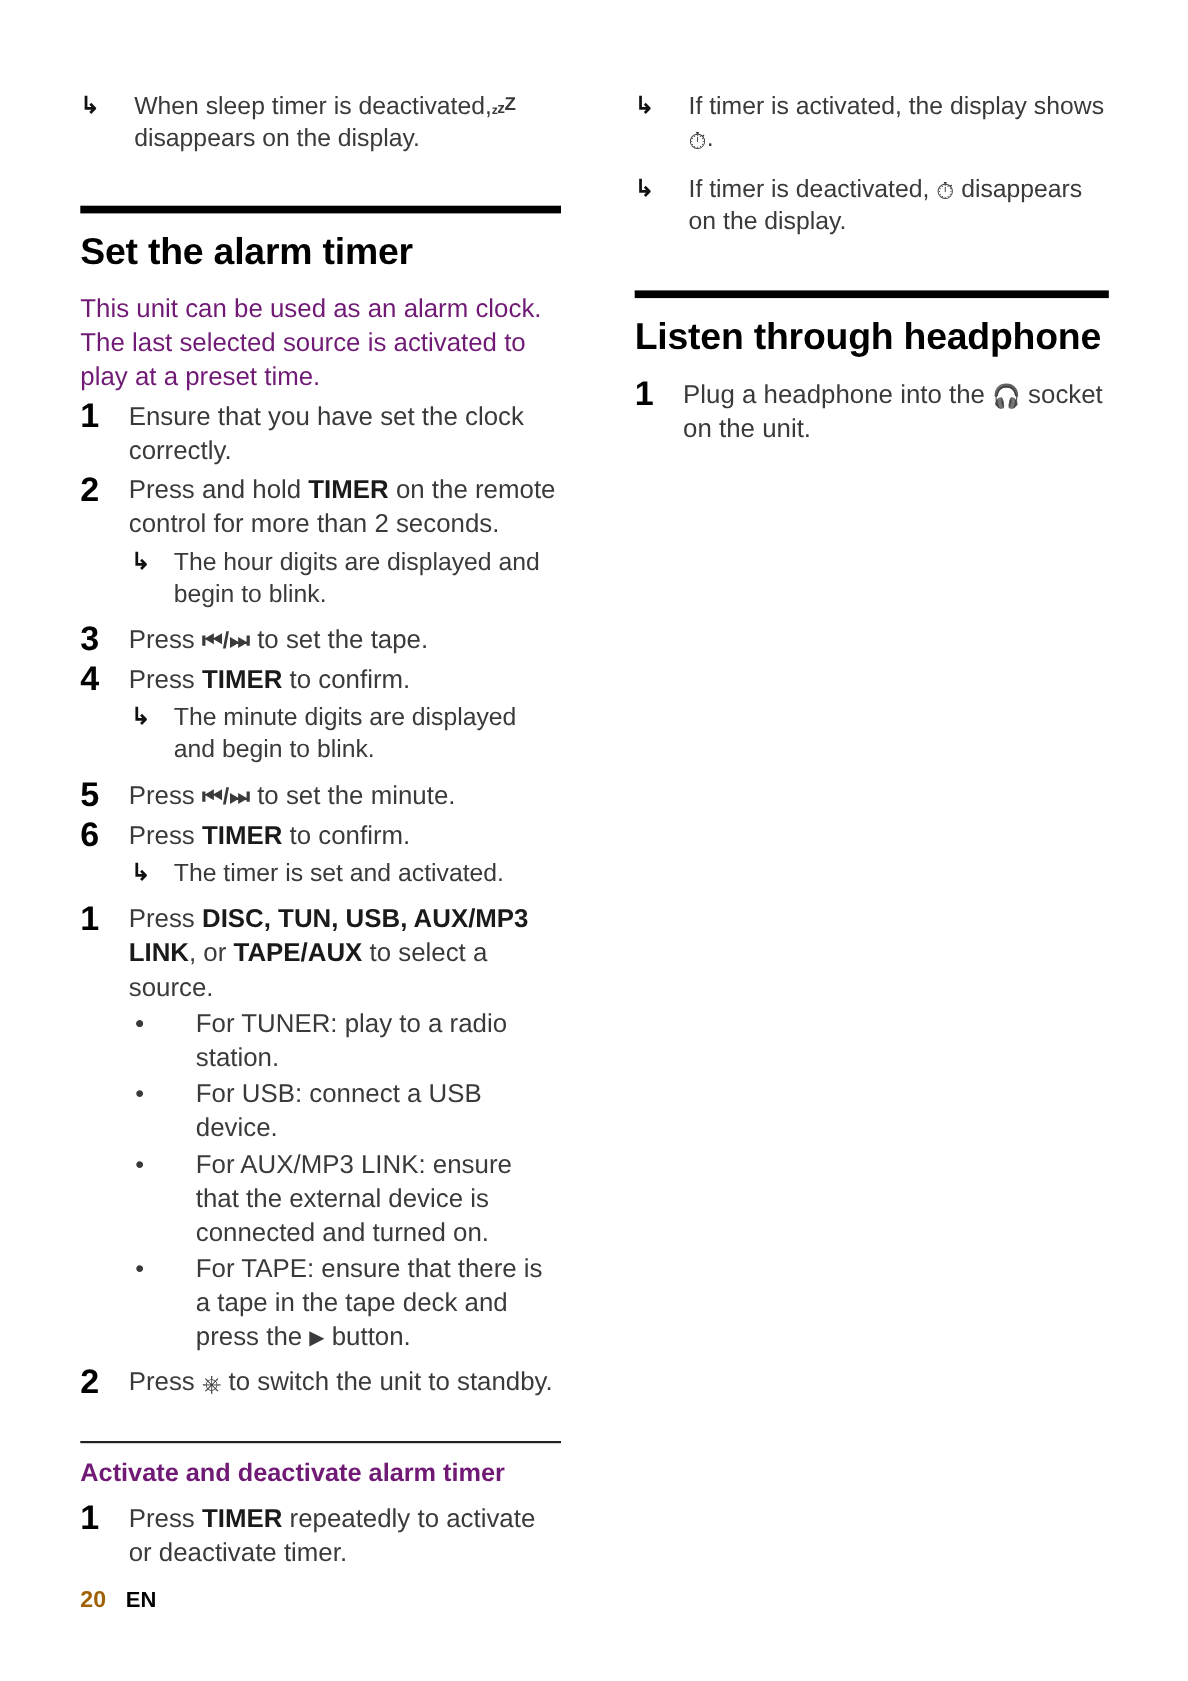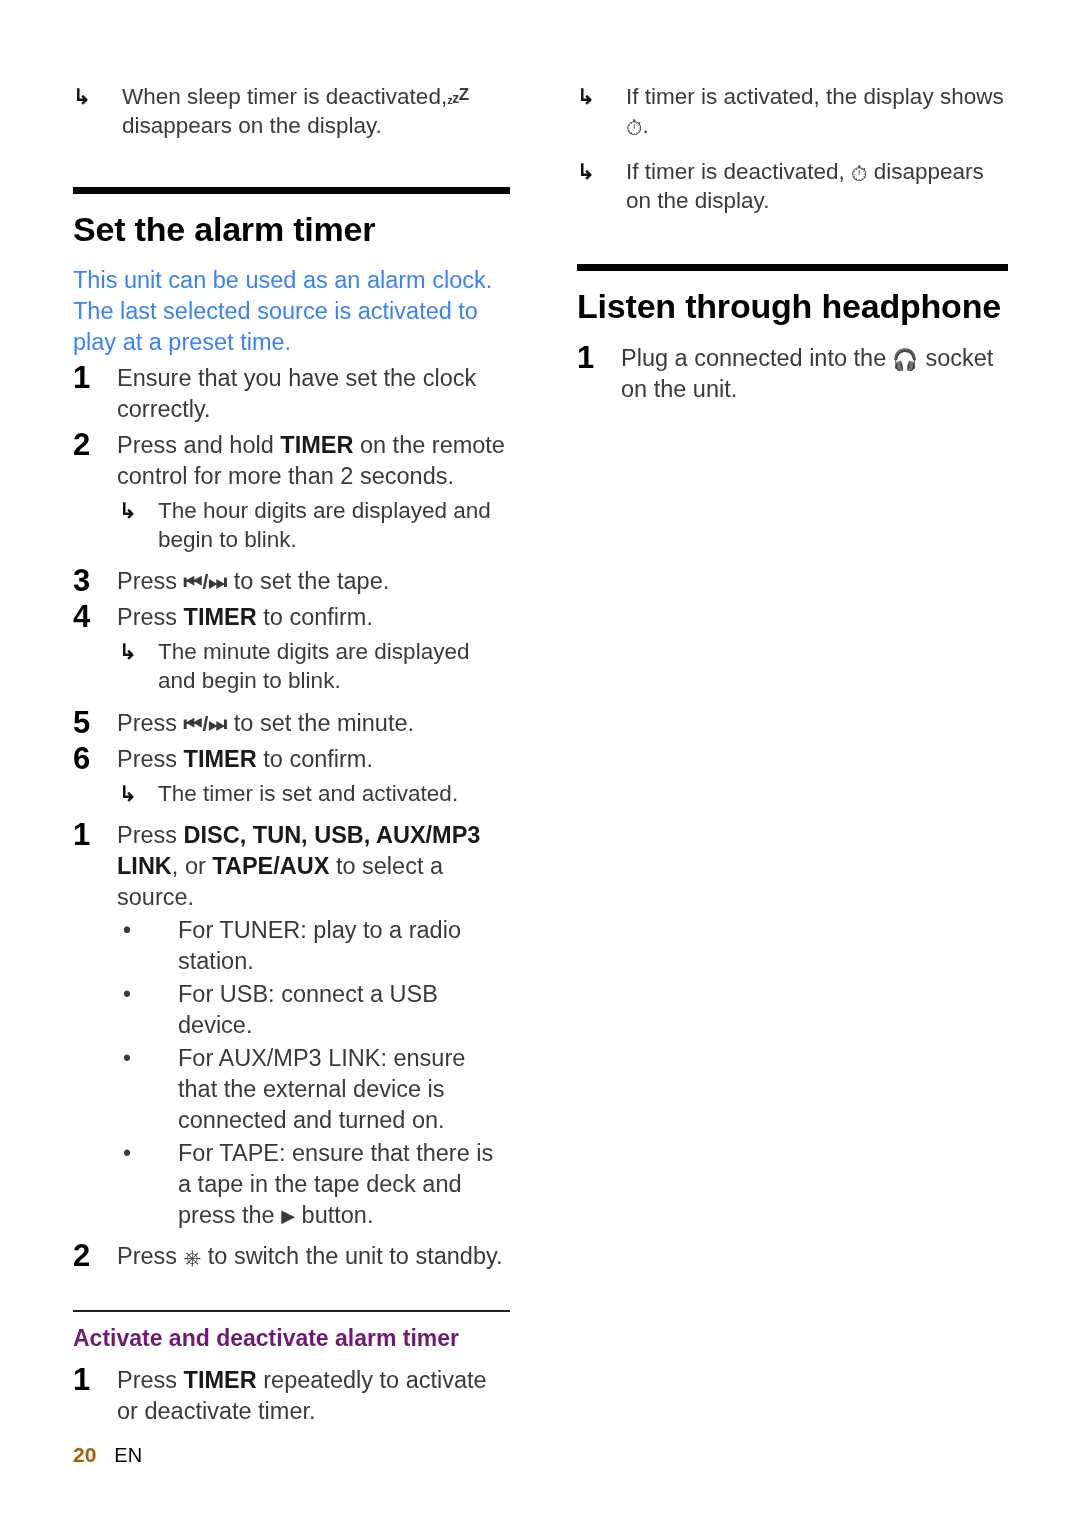--- a/index.html
+++ b/index.html
@@ -56,21 +56,21 @@
     margin: 13px 0 0 0;
     line-height: 1.2;
     color: #701a75;
   }
 
   
   p.body-text {
     font-size: 23.5px;
     line-height: 1.32;
     margin: 16px 0 0 0;
-    color: #3b82f6;
+    color: #701a75;
     font-weight: 300;
   }
 
   
   .step {
     position: relative;
     padding-left: 44px;
     font-size: 23.5px;
     line-height: 1.32;
     color: #3a3a3c;
@@ -187,21 +187,21 @@
   .footer {
     position: absolute;
     left: 73px;
     top: 1443px;
     font-size: 21px;
     color: #3a3a3c;
   }
   .footer .pagenum { color: #a16207; font-weight: 700; }
   .footer .lang {
     color: #000;
-    font-weight: normal;
+    font-weight: bold;
     margin-left: 18px;
     font-size: 20px;
   }
 </style>
 </head>
 <body>
 
 <div class="page">
 
   <div class="col col-left">
@@ -319,21 +319,21 @@
       <span class="icon-inline icon-alarm">⏱</span>
       <span>disappears on the display.</span>
     </div>
 
     <div style="height:49px"></div>
     <div class="rule-thick"></div>
     <h1 class="section-title">Listen through headphone</h1>
 
     <div class="step" style="margin-top:17px">
       <span class="num">1</span>
-      <span>Plug a connected into the </span><span class="icon-inline icon-headphone">🎧</span><span> socket on the unit.</span>
+      <span>Plug a headphone into the </span><span class="icon-inline icon-headphone">🎧</span><span> socket on the unit.</span>
     </div>
   </div>
 
   <div class="footer">
     <span class="pagenum">20</span><span class="lang">EN</span>
   </div>
 
 </div>
 
 </body></html>

